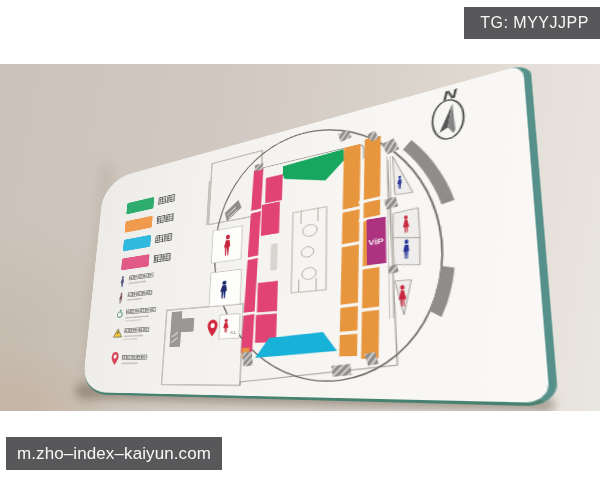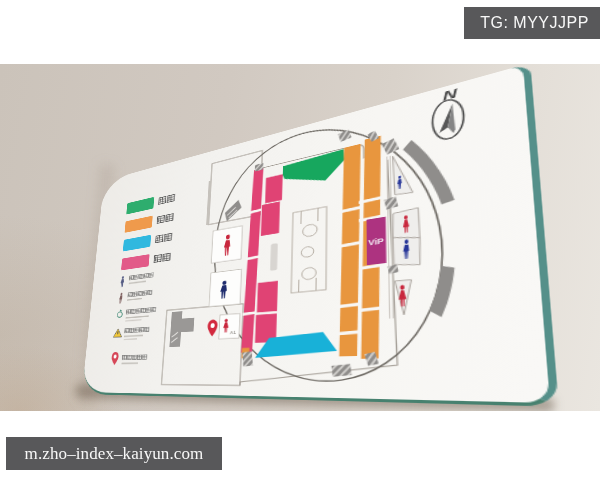--- a/index.html
+++ b/index.html
@@ -17,21 +17,21 @@
     background:rgba(130,115,98,0.16);filter:blur(6px);transform:rotate(5deg);}
   .board{position:absolute;left:0;top:0;width:460px;height:330px;
     background:linear-gradient(97deg,#edebe7 0%,#f2f1ee 30%,#f7f6f3 70%,#f9f8f6 100%);
     border-right:5px solid #55908a;border-bottom:3px solid #47816f;
     border-radius:45px 14px 20px 38px;
     transform-origin:0 0;filter:blur(0.4px);
     transform:matrix3d(0.486748,-0.252985,0,-0.00081094,-0.087336,0.556718,0,-0.00025206,0,0,1,0,104.0000,117.0000,0,1);}
   .tag{position:absolute;background:#58585a;color:#f8f8f8;
        display:flex;align-items:center;justify-content:center;}
   #tg{left:464px;top:7px;width:141px;height:32px;font-size:16px;letter-spacing:0.5px;}
-  #url{left:6px;top:437px;width:216px;height:33px;font-size:17px;letter-spacing:0.1px;font-family:Liberation Serif, serif;}
+  #url{left:6px;top:437px;width:216px;height:33px;font-size:17px;letter-spacing:0.1px;}
 </style>
 </head>
 <body>
 
 <div class="photo">
 
 <div class="shadow"></div>
 <div class="lshadow"></div>
 
 <div class="board">

